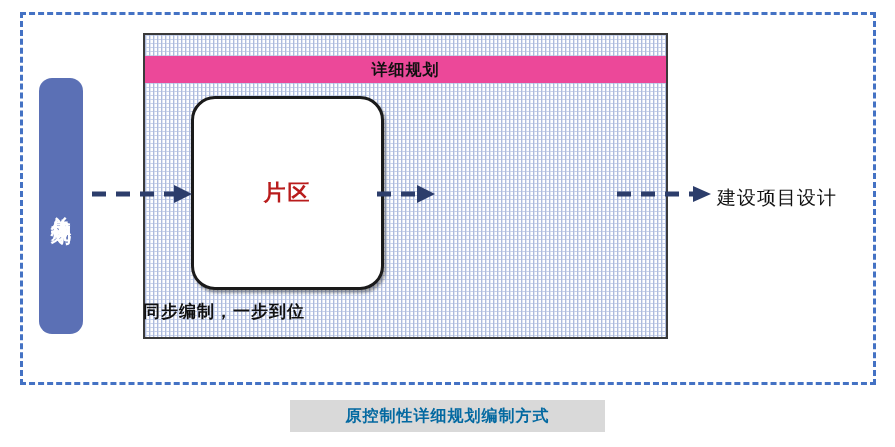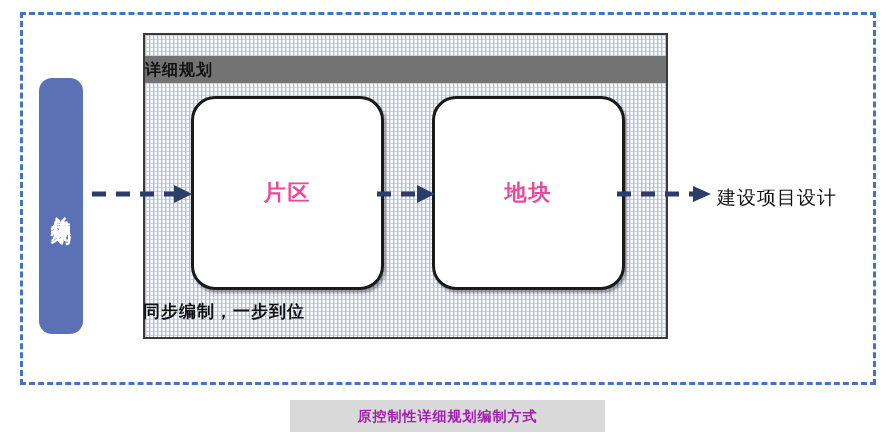--- a/index.html
+++ b/index.html
@@ -48,23 +48,24 @@
     background-size: 4px 4px, 4px 4px, 4px 4px;
   }
 
   
   .panel-banner {
     position: absolute;
     left: 145px;
     top: 56px;
     width: 521px;
     height: 27px;
-    background: #737373;
-    display: flex;
-    align-items: center;
+    background: #ec4899;
+    display: flex;
+    align-items: center;
+    justify-content: center;
   }
   .panel-banner-text {
     font-size: 16px;
     font-weight: bold;
     color: #111111;
     letter-spacing: 1px;
     line-height: 1;
   }
 
   
@@ -117,21 +118,21 @@
     border: 3px solid #1a1a1a;
     border-radius: 24px;
     box-shadow: 2px 3px 3px rgba(0,0,0,0.35);
     display: flex;
     align-items: center;
     justify-content: center;
   }
   .node-box-text {
     font-size: 22px;
     font-weight: bold;
-    color: #ec4899;
+    color: #b91c1c;
     letter-spacing: 2px;
     line-height: 1;
   }
   #node-pianqu { left: 191px; top: 96px;  width: 187px; height: 188px; }
   #node-dikuai { left: 432px; top: 96px;  width: 187px; height: 188px; }
 
   
   .connector {
     position: absolute;
     height: 22px;
@@ -163,23 +164,23 @@
     left: 290px;
     top: 400px;
     width: 315px;
     height: 32px;
     background: #d9d9d9;
     display: flex;
     align-items: center;
     justify-content: center;
   }
   .bottom-caption-text {
-    font-size: 14px;
-    font-weight: bold;
-    color: #a21caf;
+    font-size: 16px;
+    font-weight: bold;
+    color: #0369a1;
     letter-spacing: 1px;
     line-height: 1;
   }
 </style>
 </head>
 <body>
 
 <div id="canvas">
 
   <div class="outer-frame"></div>
@@ -191,23 +192,20 @@
   </div>
 
   <div class="vert-bar">
     <span class="vert-bar-text">总体规划</span>
   </div>
 
   <div class="node-box" id="node-pianqu">
     <span class="node-box-text">片区</span>
   </div>
 
-  <div class="node-box" id="node-dikuai">
-    <span class="node-box-text">地块</span>
-  </div>
 
   <div class="connector" id="conn-1">
     <svg width="100" height="22" viewBox="0 0 100 22">
       <line x1="0" y1="11" x2="84" y2="11" stroke="#2c3d6b" stroke-width="5" stroke-dasharray="14 10" stroke-linecap="butt"></line>
       <polygon points="82,2 100,11 82,20" fill="#2c3d6b"></polygon>
     </svg>
   </div>
 
   <div class="connector" id="conn-2">
     <svg width="58" height="22" viewBox="0 0 58 22">

